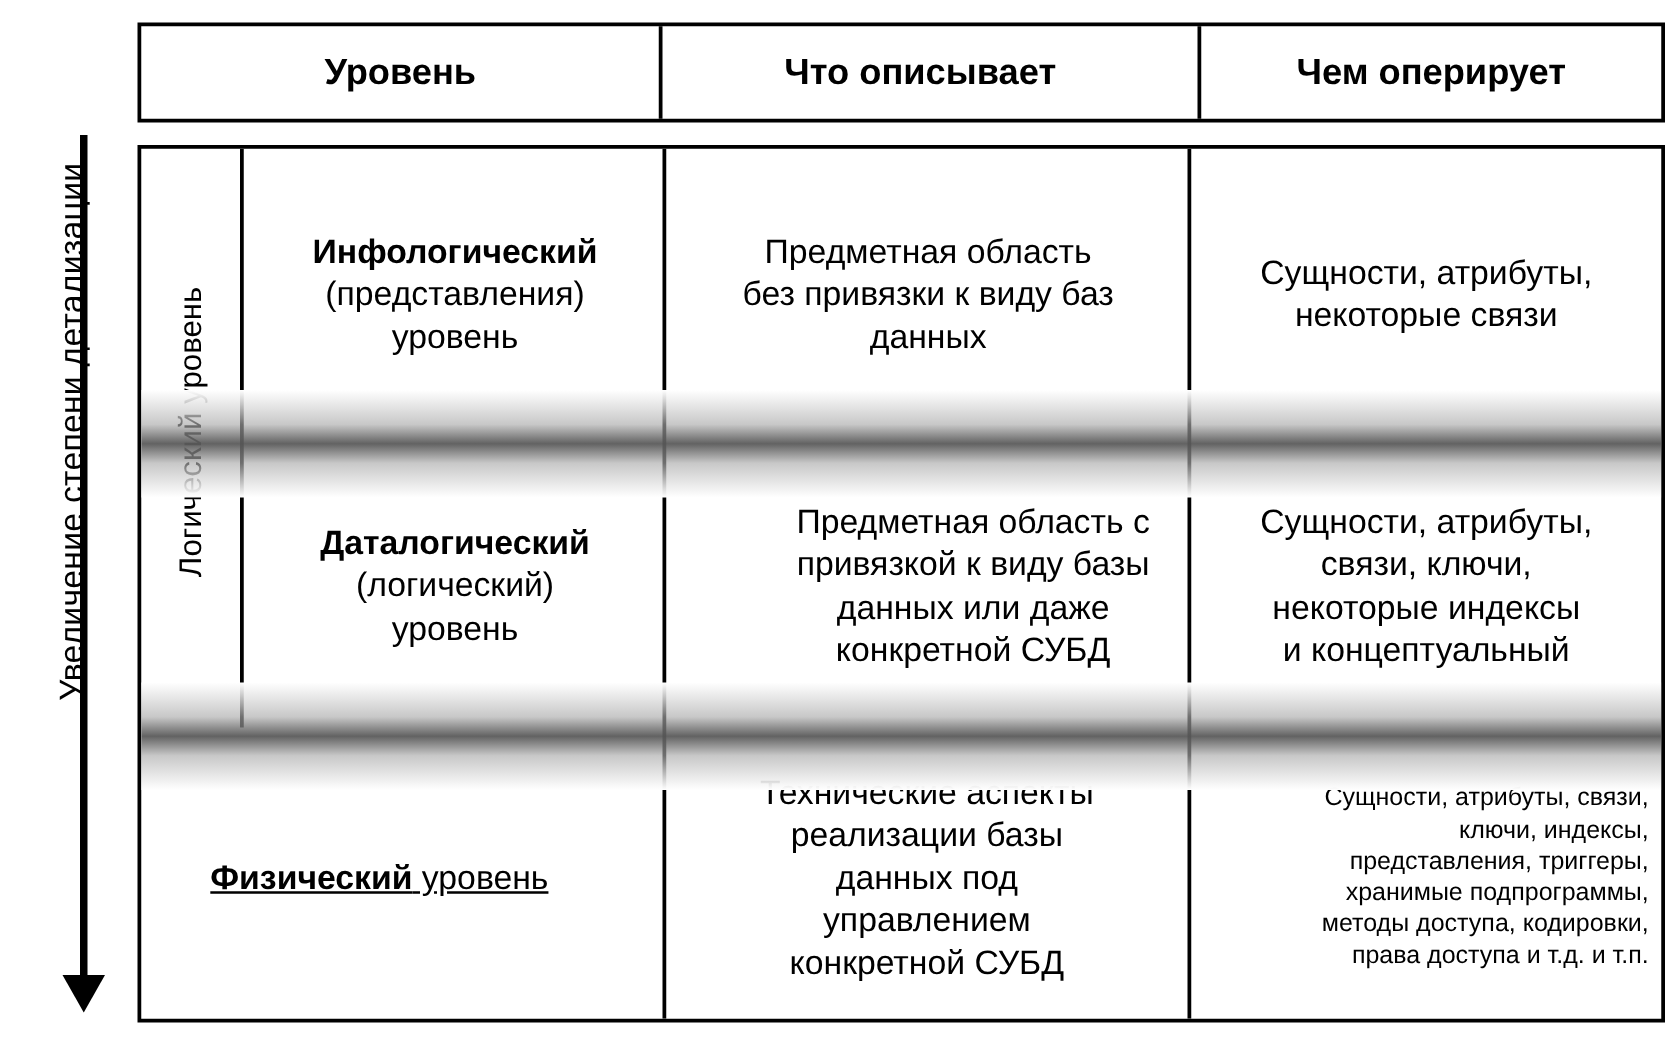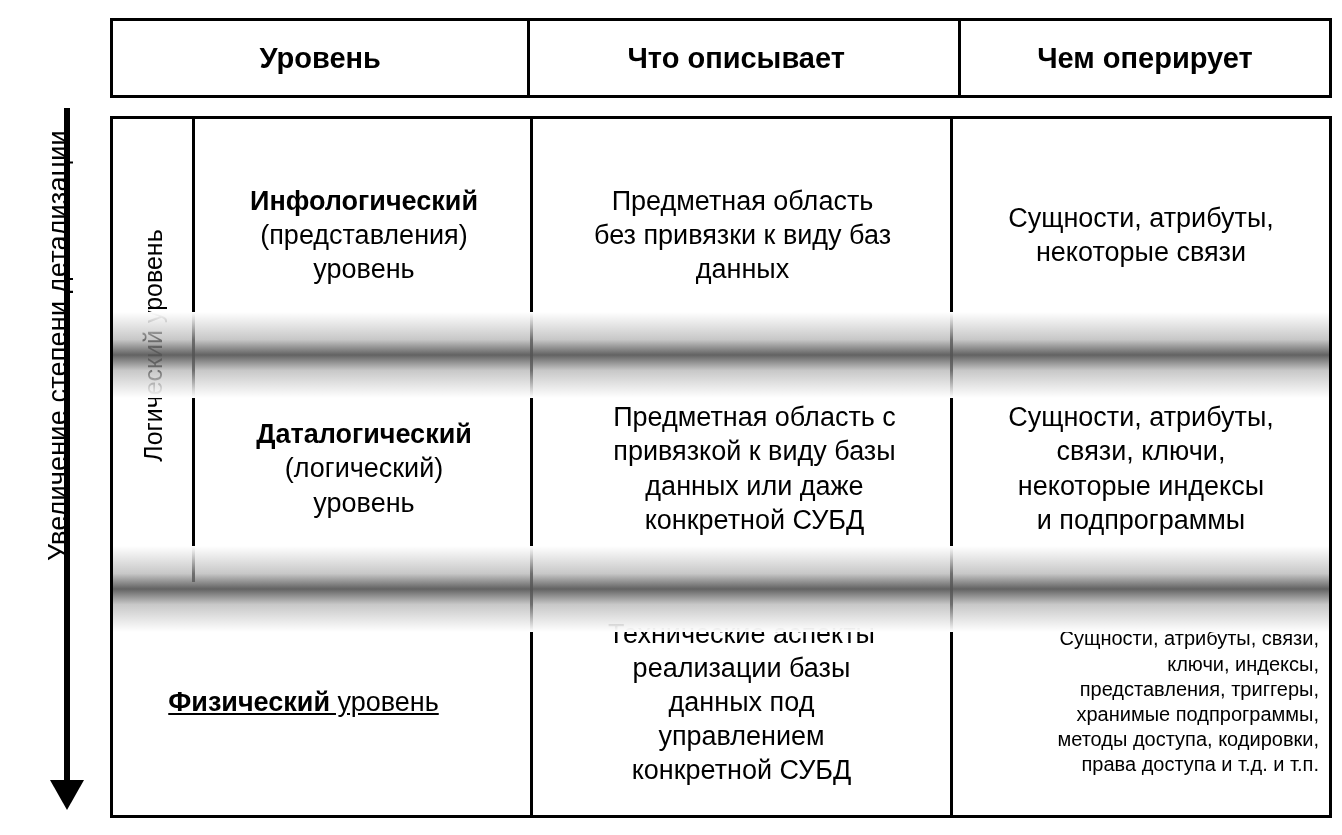--- a/index.html
+++ b/index.html
@@ -146,21 +146,21 @@
 
   .fs-27 { font-size: 27px; }
   .fs-20 { font-size: 20px; }
 
   
   .r1c1 { left: 85px;  top: 0px;   width: 332px; height: 232px; }
   .r1c2 { left: 420px; top: 0px;   width: 417px; height: 232px; padding-left: 12px; }
   .r1c3 { left: 840px; top: 0px;   width: 376px; height: 232px; }
   
   .r2c1 { left: 85px;  top: 236px; width: 332px; height: 227px; }
-  .r2c2 { left: 408px; top: 236px; width: 467px; height: 227px; }
+  .r2c2 { left: 432px; top: 236px; width: 467px; height: 227px; }
   .r2c3 { left: 840px; top: 236px; width: 376px; height: 227px; }
   
   .r3c1 { left: 0px;   top: 470px; width: 381px; height: 226px; text-decoration: underline; }
   .r3c2 { left: 420px; top: 470px; width: 417px; height: 226px; }
   .r3c3 { left: 840px; top: 470px; width: 376px; height: 226px; align-items: flex-end; }
 
   
   .fade {
     position: absolute;
     left: 0px;
@@ -225,21 +225,21 @@
     <div class="cell r2c2 fs-27">
       <span class="ln">Предметная область с</span>
       <span class="ln">привязкой к виду базы</span>
       <span class="ln">данных или даже</span>
       <span class="ln">конкретной СУБД</span>
     </div>
     <div class="cell r2c3 fs-27">
       <span class="ln">Сущности, атрибуты,</span>
       <span class="ln">связи, ключи,</span>
       <span class="ln">некоторые индексы</span>
-      <span class="ln">и подпрограммы</span>
+      <span class="ln">и концептуальный</span>
     </div>
 
     <div class="cell r3c1 fs-27">
       <span class="ln"><span class="b">Физический</span><span> уровень</span></span>
     </div>
     <div class="cell r3c2 fs-27">
       <span class="ln">Технические аспекты</span>
       <span class="ln">реализации базы</span>
       <span class="ln">данных под</span>
       <span class="ln">управлением</span>

